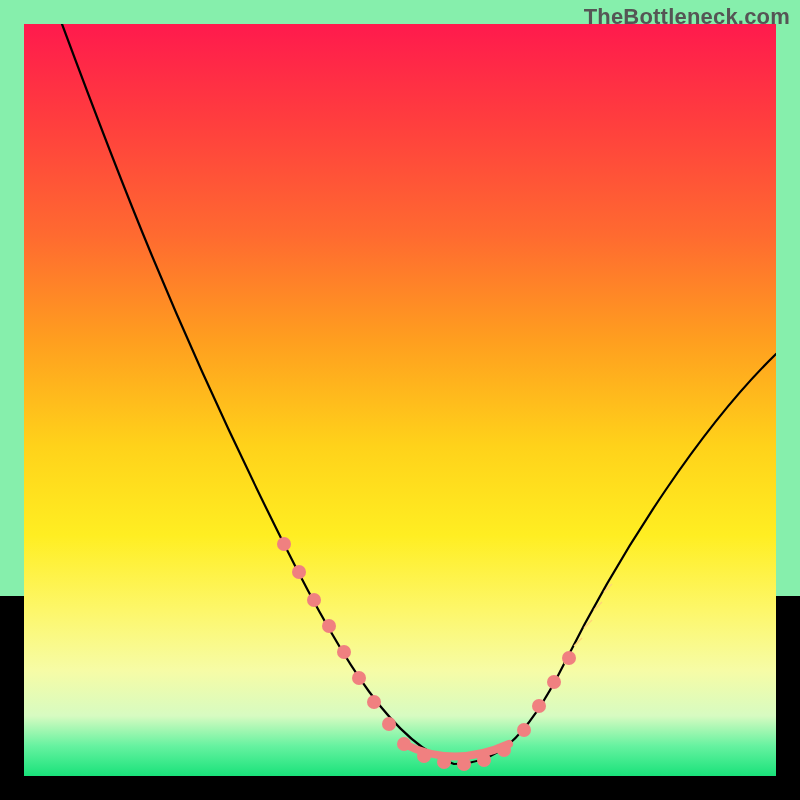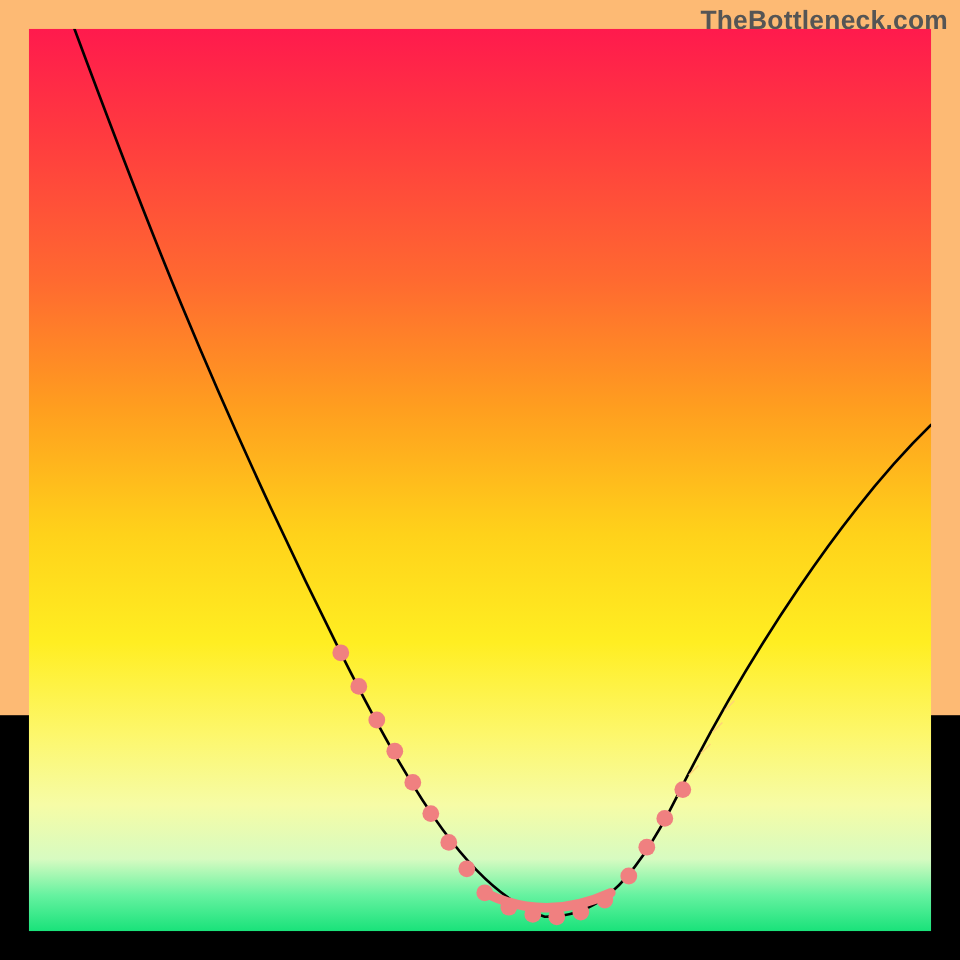--- a/index.html
+++ b/index.html
@@ -9,21 +9,21 @@
     height: 800px;
     background: #000;
     overflow: hidden;
   }
   .frame {
     position: absolute;
     left: 0;
     top: 0;
     width: 800px;
     height: 596px;
-    background: #fdba74;
+    background: #86efac;
   }
   .plot-area {
     position: absolute;
     left: 24px;
     top: 24px;
     width: 752px;
     height: 752px;
     overflow: hidden;
   }
   .gradient {

